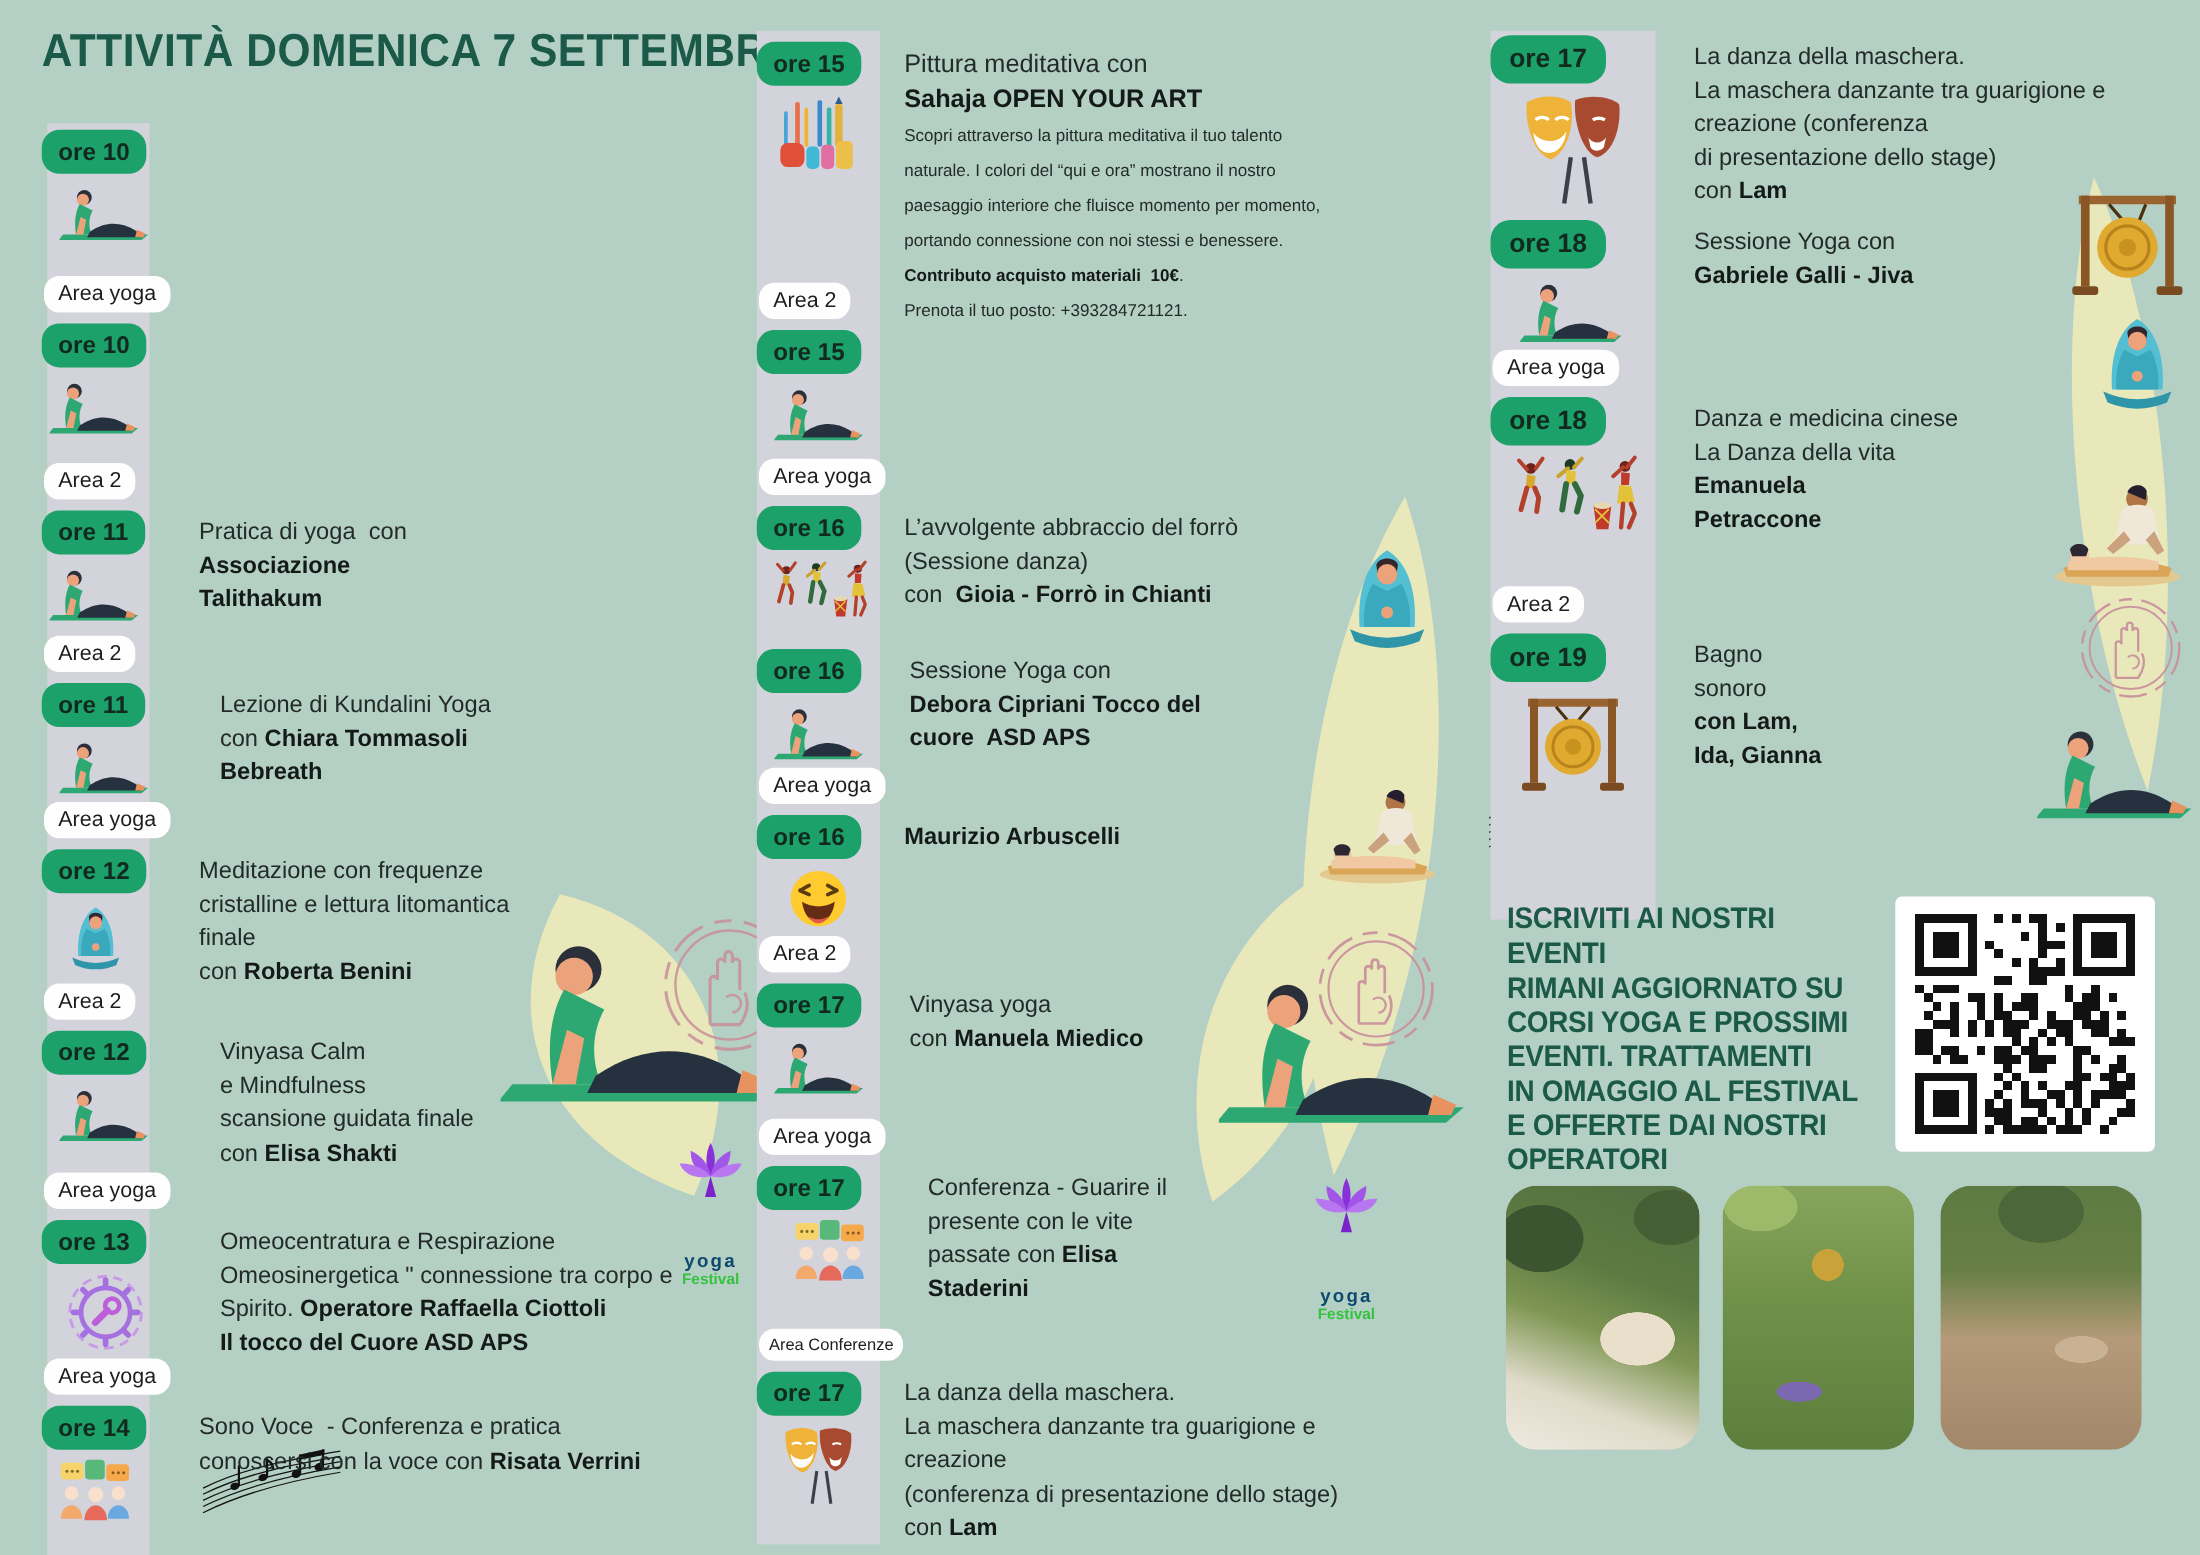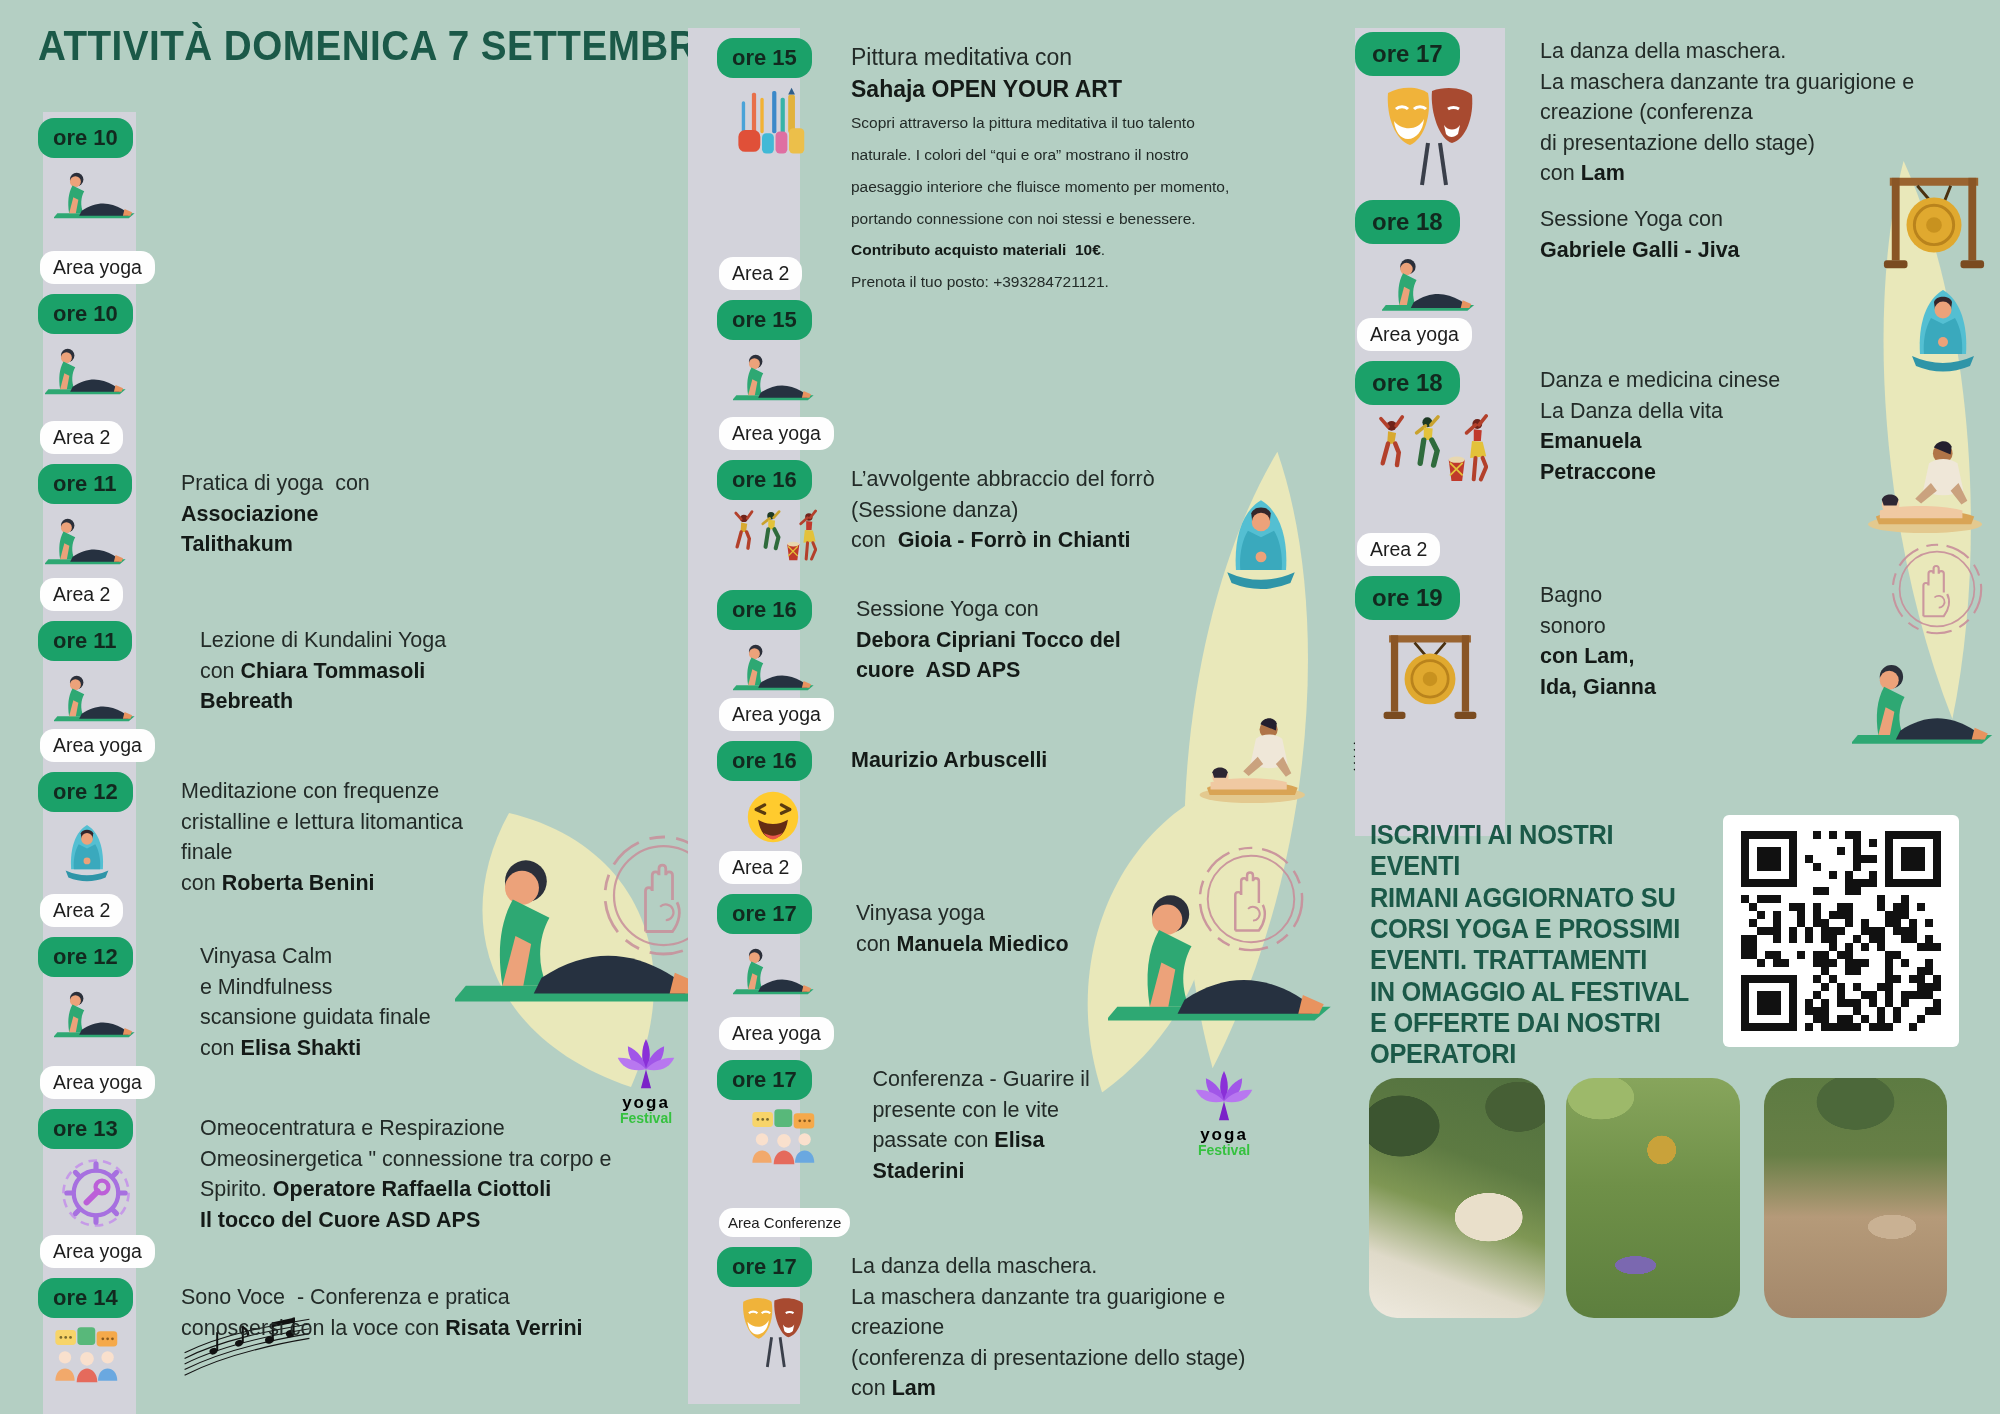--- a/index.html
+++ b/index.html
@@ -19,21 +19,21 @@
   .col{position:absolute;}
   .col::before{content:"";position:absolute;top:0;bottom:0;background:#d3d3db;z-index:0;}
   .col-l{left:38px;top:112px;width:585px;}
   .col-l::before{left:5px;width:93px;}
   .col-m{left:688px;top:28px;width:640px;}
   .col-m::before{left:0;width:112px;}
   .col-r{left:1355px;top:28px;width:645px;}
   .col-r::before{left:0;width:150px;}
   .entries{position:relative;z-index:1;}
   .col-l .entries{padding-top:6px;}
-  .col-m .entries{padding-top:10px;margin-left:29px;}
+  .col-m .entries{padding-top:10px;}
   .col-r .entries{padding-top:4px;}
   .entry{display:flex;align-items:stretch;}
   .lane-cell{flex:0 0 98px;display:flex;flex-direction:column;align-items:flex-start;}
   .col-m .lane-cell{flex-basis:112px;}
   .col-r .lane-cell{flex-basis:150px;}
   .entry-text{margin-left:45px;padding-top:4px;font-size:21.5px;line-height:1.42;white-space:pre-wrap;flex:1;}
   .col-m .entry-text{margin-left:22px;}
   .col-r .entry-text{margin-left:35px;}
   .entry-text .b{font-weight:bold;color:#141a17;}
   .entry-text .small{font-size:15.5px;line-height:1.5;}
@@ -104,21 +104,21 @@
     background:
       radial-gradient(70px 50px at 50% 10%, #4c683a 0 55%, transparent 56%),
       radial-gradient(40px 20px at 70% 62%, #c9b193 0 60%, transparent 61%),
       linear-gradient(180deg,#5d7b42 0%,#677f46 32%,#b59a79 58%,#a3876a 100%);}
   
   .decor{position:absolute;z-index:0;}
   .decor svg{width:100%;height:100%;display:block;}
   .lotus-logo{position:absolute;z-index:1;text-align:center;width:92px;}
   .lotus-logo .lotus-svg{display:block;width:70px;height:58px;margin:0 auto;}
   .lotus-logo .lotus-svg svg{width:100%;height:100%;}
-  .logo-word{font-weight:bold;font-size:17px;color:#000000;letter-spacing:2px;line-height:1;}
+  .logo-word{font-weight:bold;font-size:17px;color:#0c4a6e;letter-spacing:2px;line-height:1;margin-top:44px;}
   .logo-festival{font-weight:bold;font-size:14px;color:#35c23f;line-height:1.1;}
 </style>
 </head>
 <body>
 
 <div id="canvas" data-name="flyer-canvas">
 
   <div class="decor" data-name="leaf-decor" style="left:440px;top:800px;width:260px;height:300px;transform:rotate(-24deg);">
     <svg viewBox="0 0 100 240" preserveAspectRatio="none">
         <path d="M50 0C88 60 92 160 50 240C8 160 12 60 50 0z" fill="#e9e8ba"></path>

